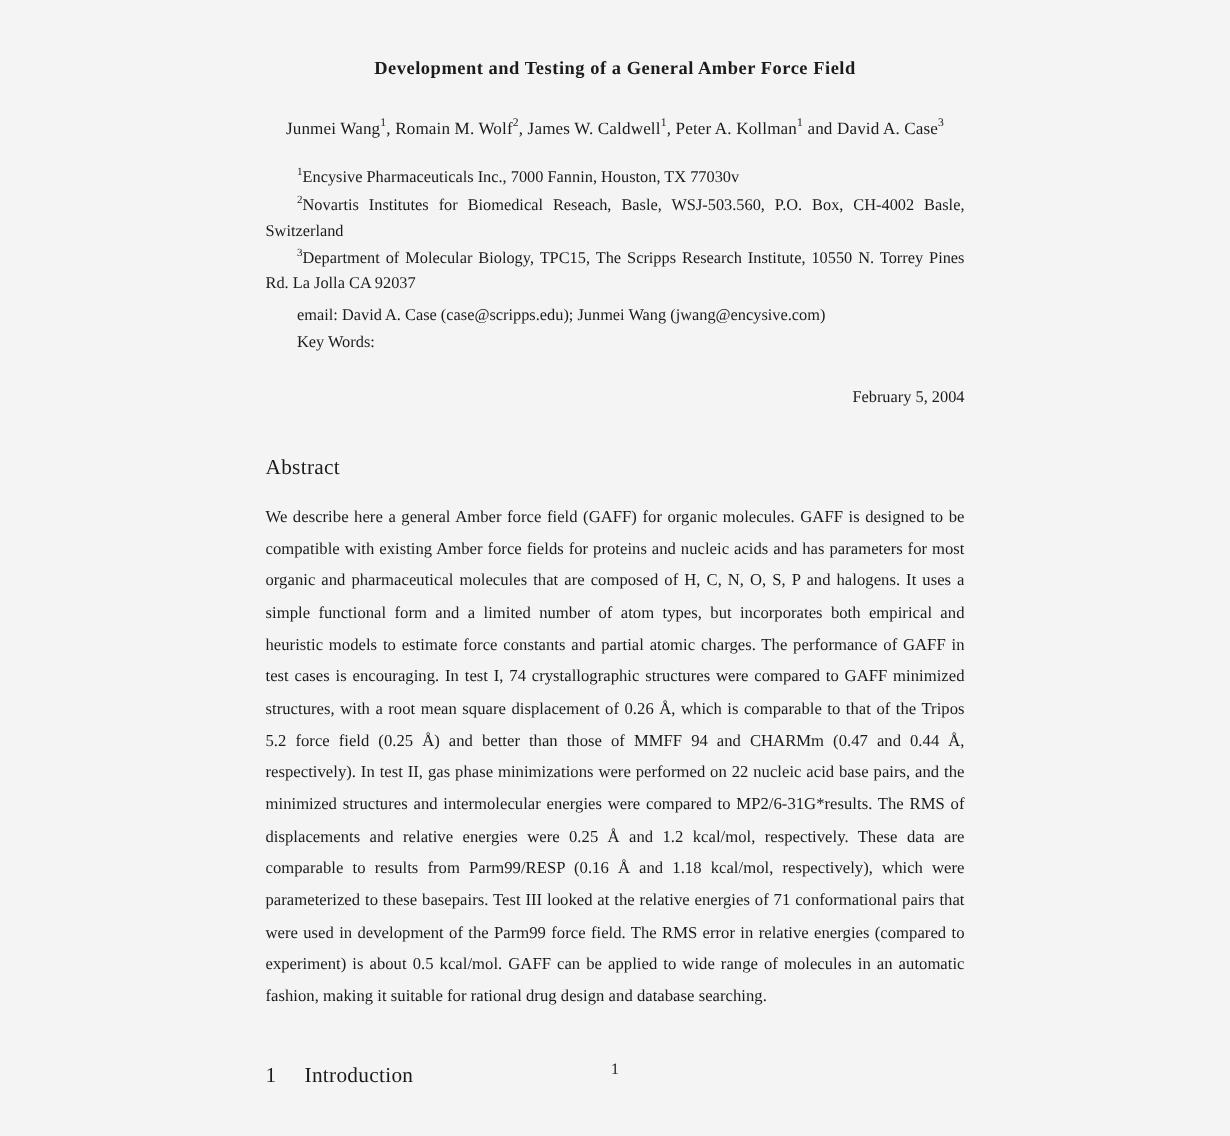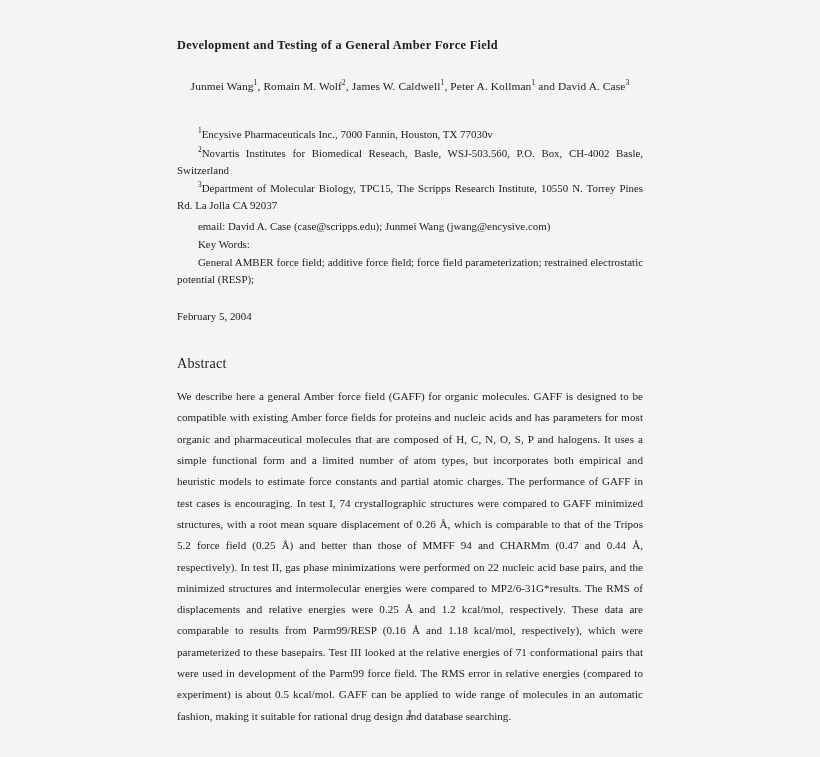--- a/index.html
+++ b/index.html
@@ -24,20 +24,21 @@
   }
   .col {
     position: absolute;
     left: 177px;
     top: 0;
     width: 466px;
   }
 
   
   .doc-title {
+    text-align: center;
     font-weight: bold;
     font-size: 12.3px;
     letter-spacing: 0.35px;
     margin-top: 38px;
     line-height: 1.3;
   }
   .authors {
     text-align: center;
     font-size: 11.4px;
     margin-top: 25px;
@@ -47,40 +48,40 @@
   sup {
     font-size: 0.68em;
     vertical-align: super;
     line-height: 0;
   }
 
   
   .affils {
     font-size: 10.9px;
     line-height: 1.58;
-    margin-top: 32px;
+    margin-top: 16px;
     text-align: justify;
   }
   .affil {
     text-indent: 21px;
     margin: 0 0 1px 0;
   }
 
   .meta {
     font-size: 10.9px;
     line-height: 1.62;
     margin-top: 4px;
     text-align: justify;
   }
   .meta p { margin: 0; text-indent: 21px; }
   .meta .bold { font-weight: normal; }
   .kw-body { text-indent: 21px; }
 
   .date {
-    text-align: left;
+    text-align: right;
     font-size: 10.9px;
     margin-top: 21px;
     font-family: Liberation Serif, serif;
   }
 
   
   h2.section {
     font-size: 14.2px;
     font-weight: normal;
     margin: 33px 0 0 0;
@@ -123,21 +124,20 @@
 
     <div class="affils">
       <p class="affil"><sup>1</sup><span>Encysive Pharmaceuticals Inc., 7000 Fannin, Houston, TX 77030v</span></p>
       <p class="affil"><sup>2</sup><span>Novartis Institutes for Biomedical Reseach, Basle, WSJ-503.560, P.O. Box, CH-4002 Basle, Switzerland</span></p>
       <p class="affil"><sup>3</sup><span>Department of Molecular Biology, TPC15, The Scripps Research Institute, 10550 N. Torrey Pines Rd. La Jolla CA 92037</span></p>
     </div>
 
     <div class="meta">
       <p><span class="bold">email:</span> <span>David A. Case (case@scripps.edu); Junmei Wang (jwang@encysive.com)</span></p>
       <p><span class="bold">Key Words:</span></p>
-      <p class="kw-body">General AMBER force field; additive force field; force field parameterization; restrained electrostatic potential (RESP);</p>
     </div>
 
     <div class="date">February 5, 2004</div>
 
     <h2 class="section">Abstract</h2>
 
     <p class="body-par">We describe here a general Amber force field (GAFF) for organic molecules.  GAFF is designed to be compatible with existing Amber force fields for proteins and nucleic acids and has parameters for most organic and pharmaceutical molecules that are composed of H, C, N, O, S, P and halogens.  It uses a simple functional form and a limited number of atom types, but incorporates both empirical and heuristic models to estimate force constants and partial atomic charges.  The performance of GAFF in test cases is encouraging.  In test I, 74 crystallographic structures were compared to GAFF minimized structures, with a root mean square displacement of 0.26 Å, which is comparable to that of the Tripos 5.2 force field (0.25 Å) and better than those of MMFF 94 and CHARMm (0.47 and 0.44 Å, respectively). In test II, gas phase minimizations were performed on 22 nucleic acid base pairs, and the minimized structures and intermolecular energies were compared to MP2/6-31G*results.  The RMS of displacements and relative energies were 0.25 Å and 1.2 kcal/mol, respectively.  These data are comparable to results from Parm99/RESP (0.16 Å and 1.18 kcal/mol, respectively), which were parameterized to these basepairs. Test III looked at the relative energies of 71 conformational pairs that were used in development of the Parm99 force field. The RMS error in relative energies (compared to experiment) is about 0.5 kcal/mol. GAFF can be applied to wide range of molecules in an automatic fashion, making it suitable for rational drug design and database searching.</p>
 
     <h2 class="section numbered"><span class="num">1</span><span>Introduction</span></h2>
 

